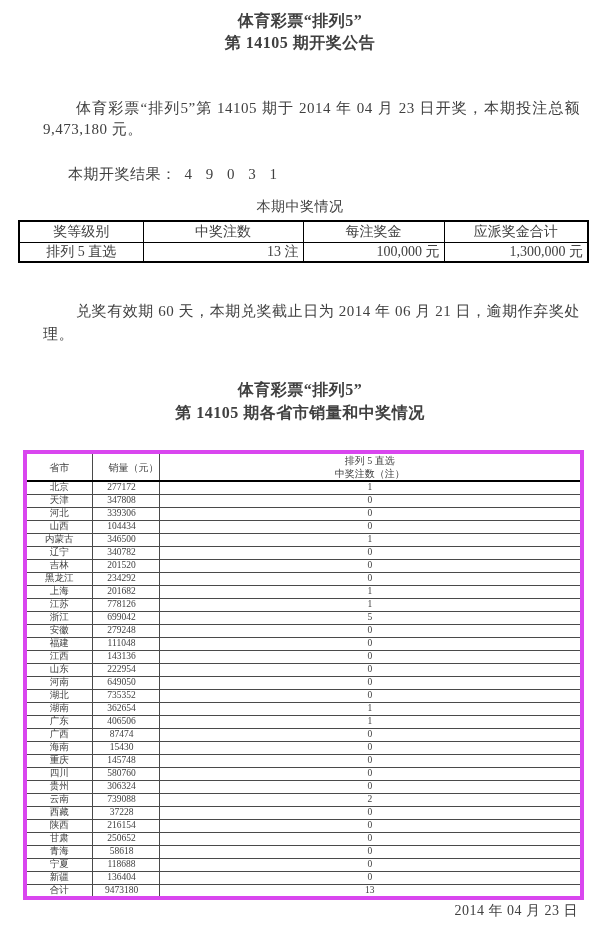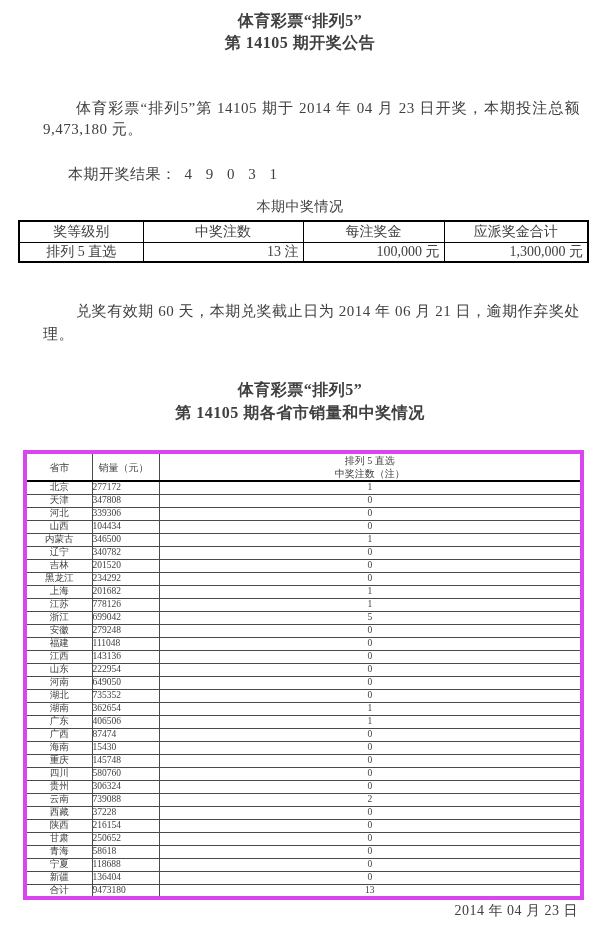--- a/index.html
+++ b/index.html
@@ -82,24 +82,24 @@
   }
   .t2 thead th {
     height: 27px;
     font-size: 10px;
     line-height: 13px;
     border-bottom: 2px solid #000;
   }
   .t2 tbody tr { height: 13px; }
   .t2 tbody td { font-size: 9.5px; line-height: 11px; }
   .t2 .h-province { text-align: center; }
-  .t2 .h-sales { text-align: left; padding-left: 6px; }
+  .t2 .h-sales { text-align: right; padding-left: 0; }
   .t2 .h-wins { text-align: center; }
   .t2 .td-province { text-align: center; }
-  .t2 .td-sales { text-align: left; padding-right: 8px; }
+  .t2 .td-sales { text-align: center; padding-right: 8px; }
   .t2 .td-wins { text-align: center; }
   .footer-date {
     position: absolute;
     top: 901px;
     right: 22px;
     font-size: 14px;
     line-height: 20px;
     letter-spacing: 0.5px;
     text-align: right;
   }

